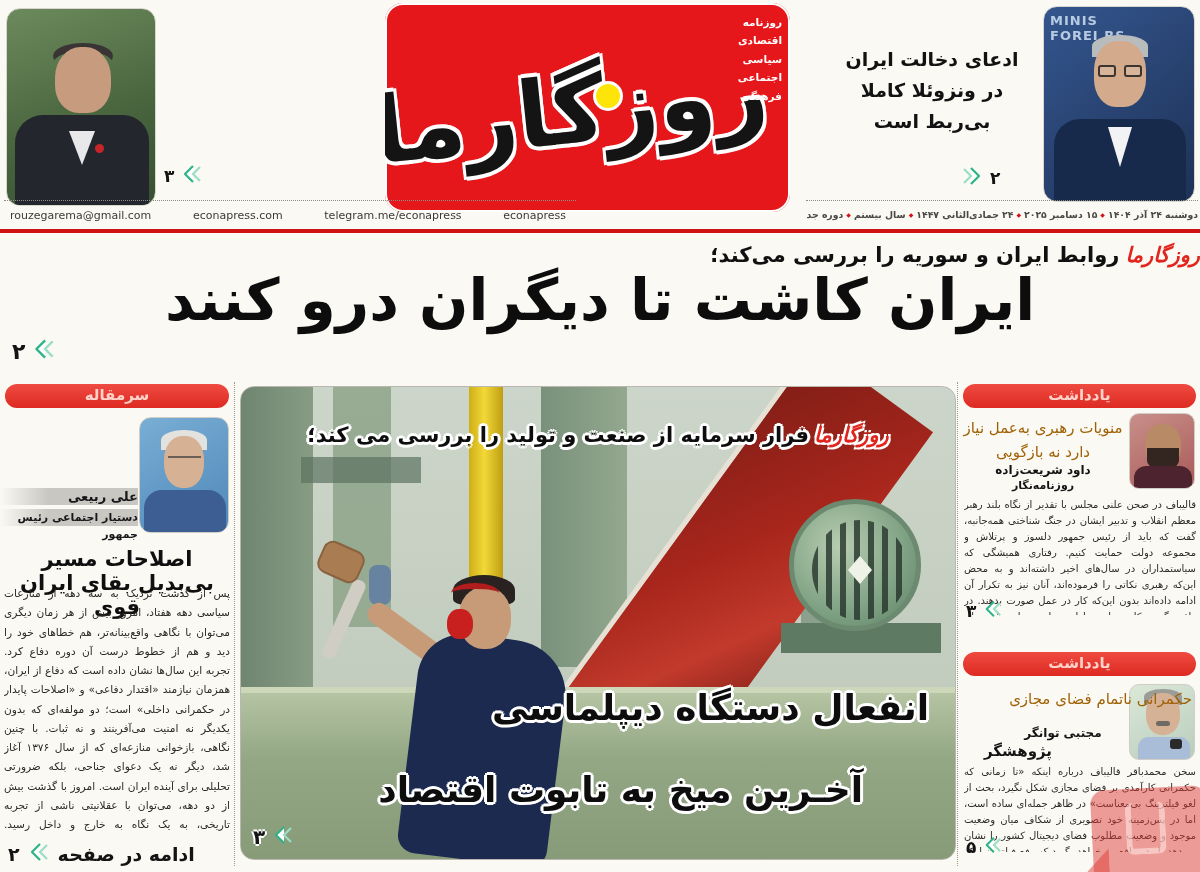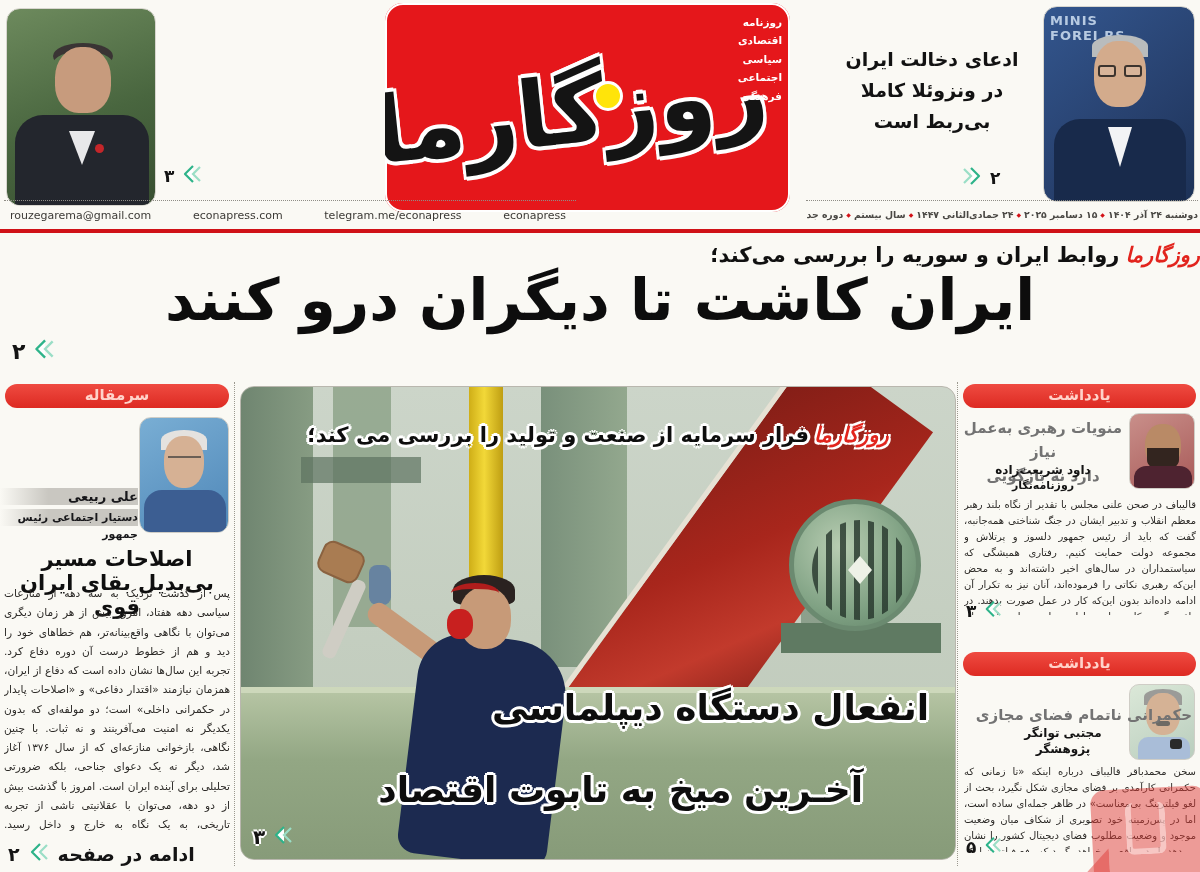--- a/index.html
+++ b/index.html
@@ -159,28 +159,28 @@
   .np1 .head { position:absolute; left:15px; top:10px; width:36px; height:44px; background:#b98a66; border-radius:45%; }
   .np1 .beard { position:absolute; left:17px; top:34px; width:32px; height:22px; background:#33251f; border-radius:0 0 45% 45%; }
   .np1 .shirt { position:absolute; left:4px; bottom:-4px; width:58px; height:26px; background:#4e2330; border-radius:12px 12px 0 0; }
   .np2 { left:1129px; top:684px; background:linear-gradient(150deg,#dbe8d8,#b9cdbd); }
   .np2 .head { position:absolute; left:16px; top:8px; width:34px; height:42px; background:#d5b295; border-radius:45%; }
   .np2 .hair { position:absolute; left:14px; top:4px; width:38px; height:16px; background:#9b9b98; border-radius:50% 50% 0 0; }
   .np2 .stache { position:absolute; left:26px; top:36px; width:14px; height:5px; background:#6e6a64; border-radius:3px; }
   .np2 .arm { position:absolute; left:8px; bottom:-2px; width:52px; height:24px; background:#a9bdd8; border-radius:10px 10px 0 0; }
   .np2 .watch { position:absolute; left:40px; bottom:10px; width:12px; height:10px; background:#2a2a2a; border-radius:3px; }
 
-  .note-title { direction:rtl; text-align:center; font-weight:bold; color:#737373; }
+  .note-title { direction:rtl; text-align:center; font-weight:normal; color:#a16207; }
   .nt1 { left:963px; top:416px; width:160px; font-size:15px; line-height:1.6; }
-  .nt2 { left:963px; top:690px; width:233px; font-size:15px; text-align:right; padding-right:4px;margin-top:16px; }
+  .nt2 { left:963px; top:690px; width:233px; font-size:15px; text-align:right; padding-right:4px; }
   .note-author { direction:rtl; text-align:center; font-weight:bold; color:#141414; }
   .na1a { left:983px; top:463px; width:120px; font-size:12px; }
   .na1b { left:983px; top:479px; width:120px; font-size:11px; }
   .na2a { left:1003px; top:726px; width:120px; font-size:12px; }
-  .na2b { left:1003px; top:742px; width:120px; font-size:12px; }
+  .na2b { left:958px; top:742px; width:120px; font-size:15px; }
   .note-body { direction:rtl; text-align:justify; color:#2c2a27; overflow:hidden; }
   .nbody1 { left:964px; top:497px; width:232px; height:118px; font-size:10px; line-height:1.6; }
   .nbody2 { left:964px; top:764px; width:232px; height:88px; font-size:10px; line-height:1.6; }
   .pm-n1 { left:966px; top:600px; } .pm-n2 { left:966px; top:836px; }
 
   .watermark { position:absolute; left:1092px; top:788px; width:116px; height:90px;
                background:rgba(224,62,58,.5); border-radius:14px 14px 14px 2px; transform:rotate(-3deg); }
   .watermark::after { content:""; position:absolute; left:-10px; bottom:6px; width:26px; height:26px;
                background:rgba(224,62,58,.5); clip-path:polygon(100% 0,100% 100%,0 100%); }
   .watermark .glyph { position:absolute; left:34px; top:14px; width:40px; height:52px;

